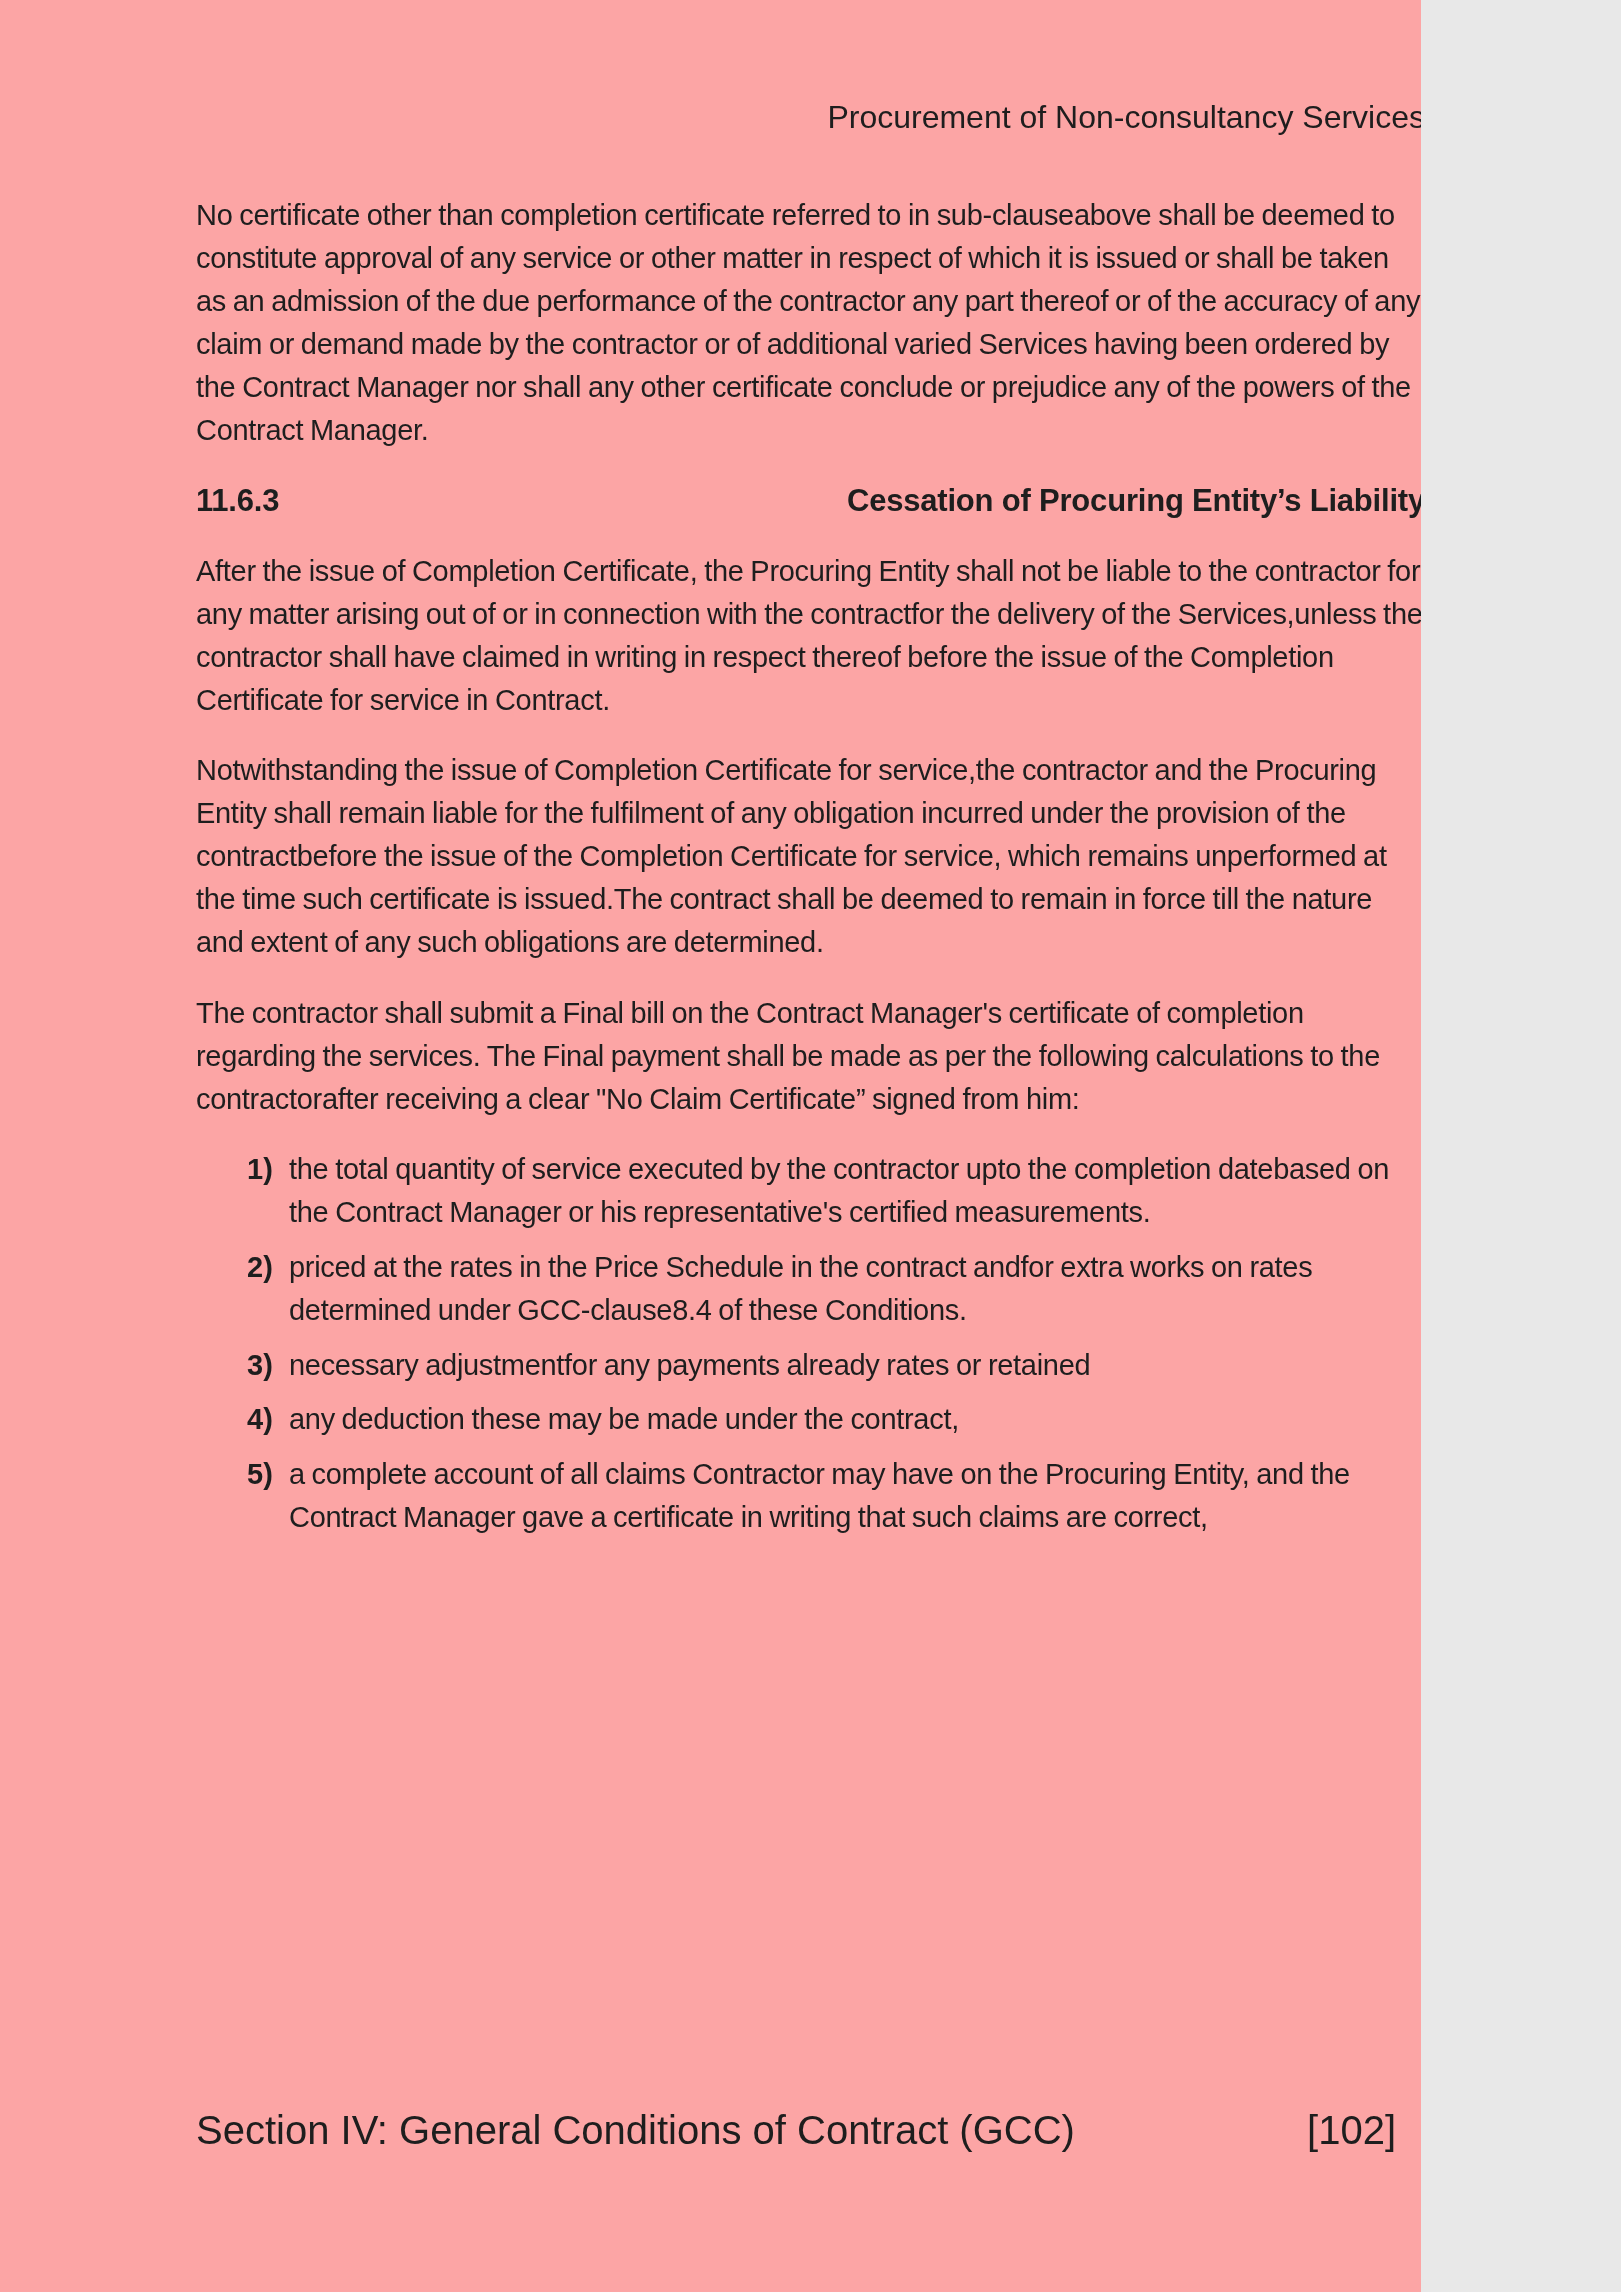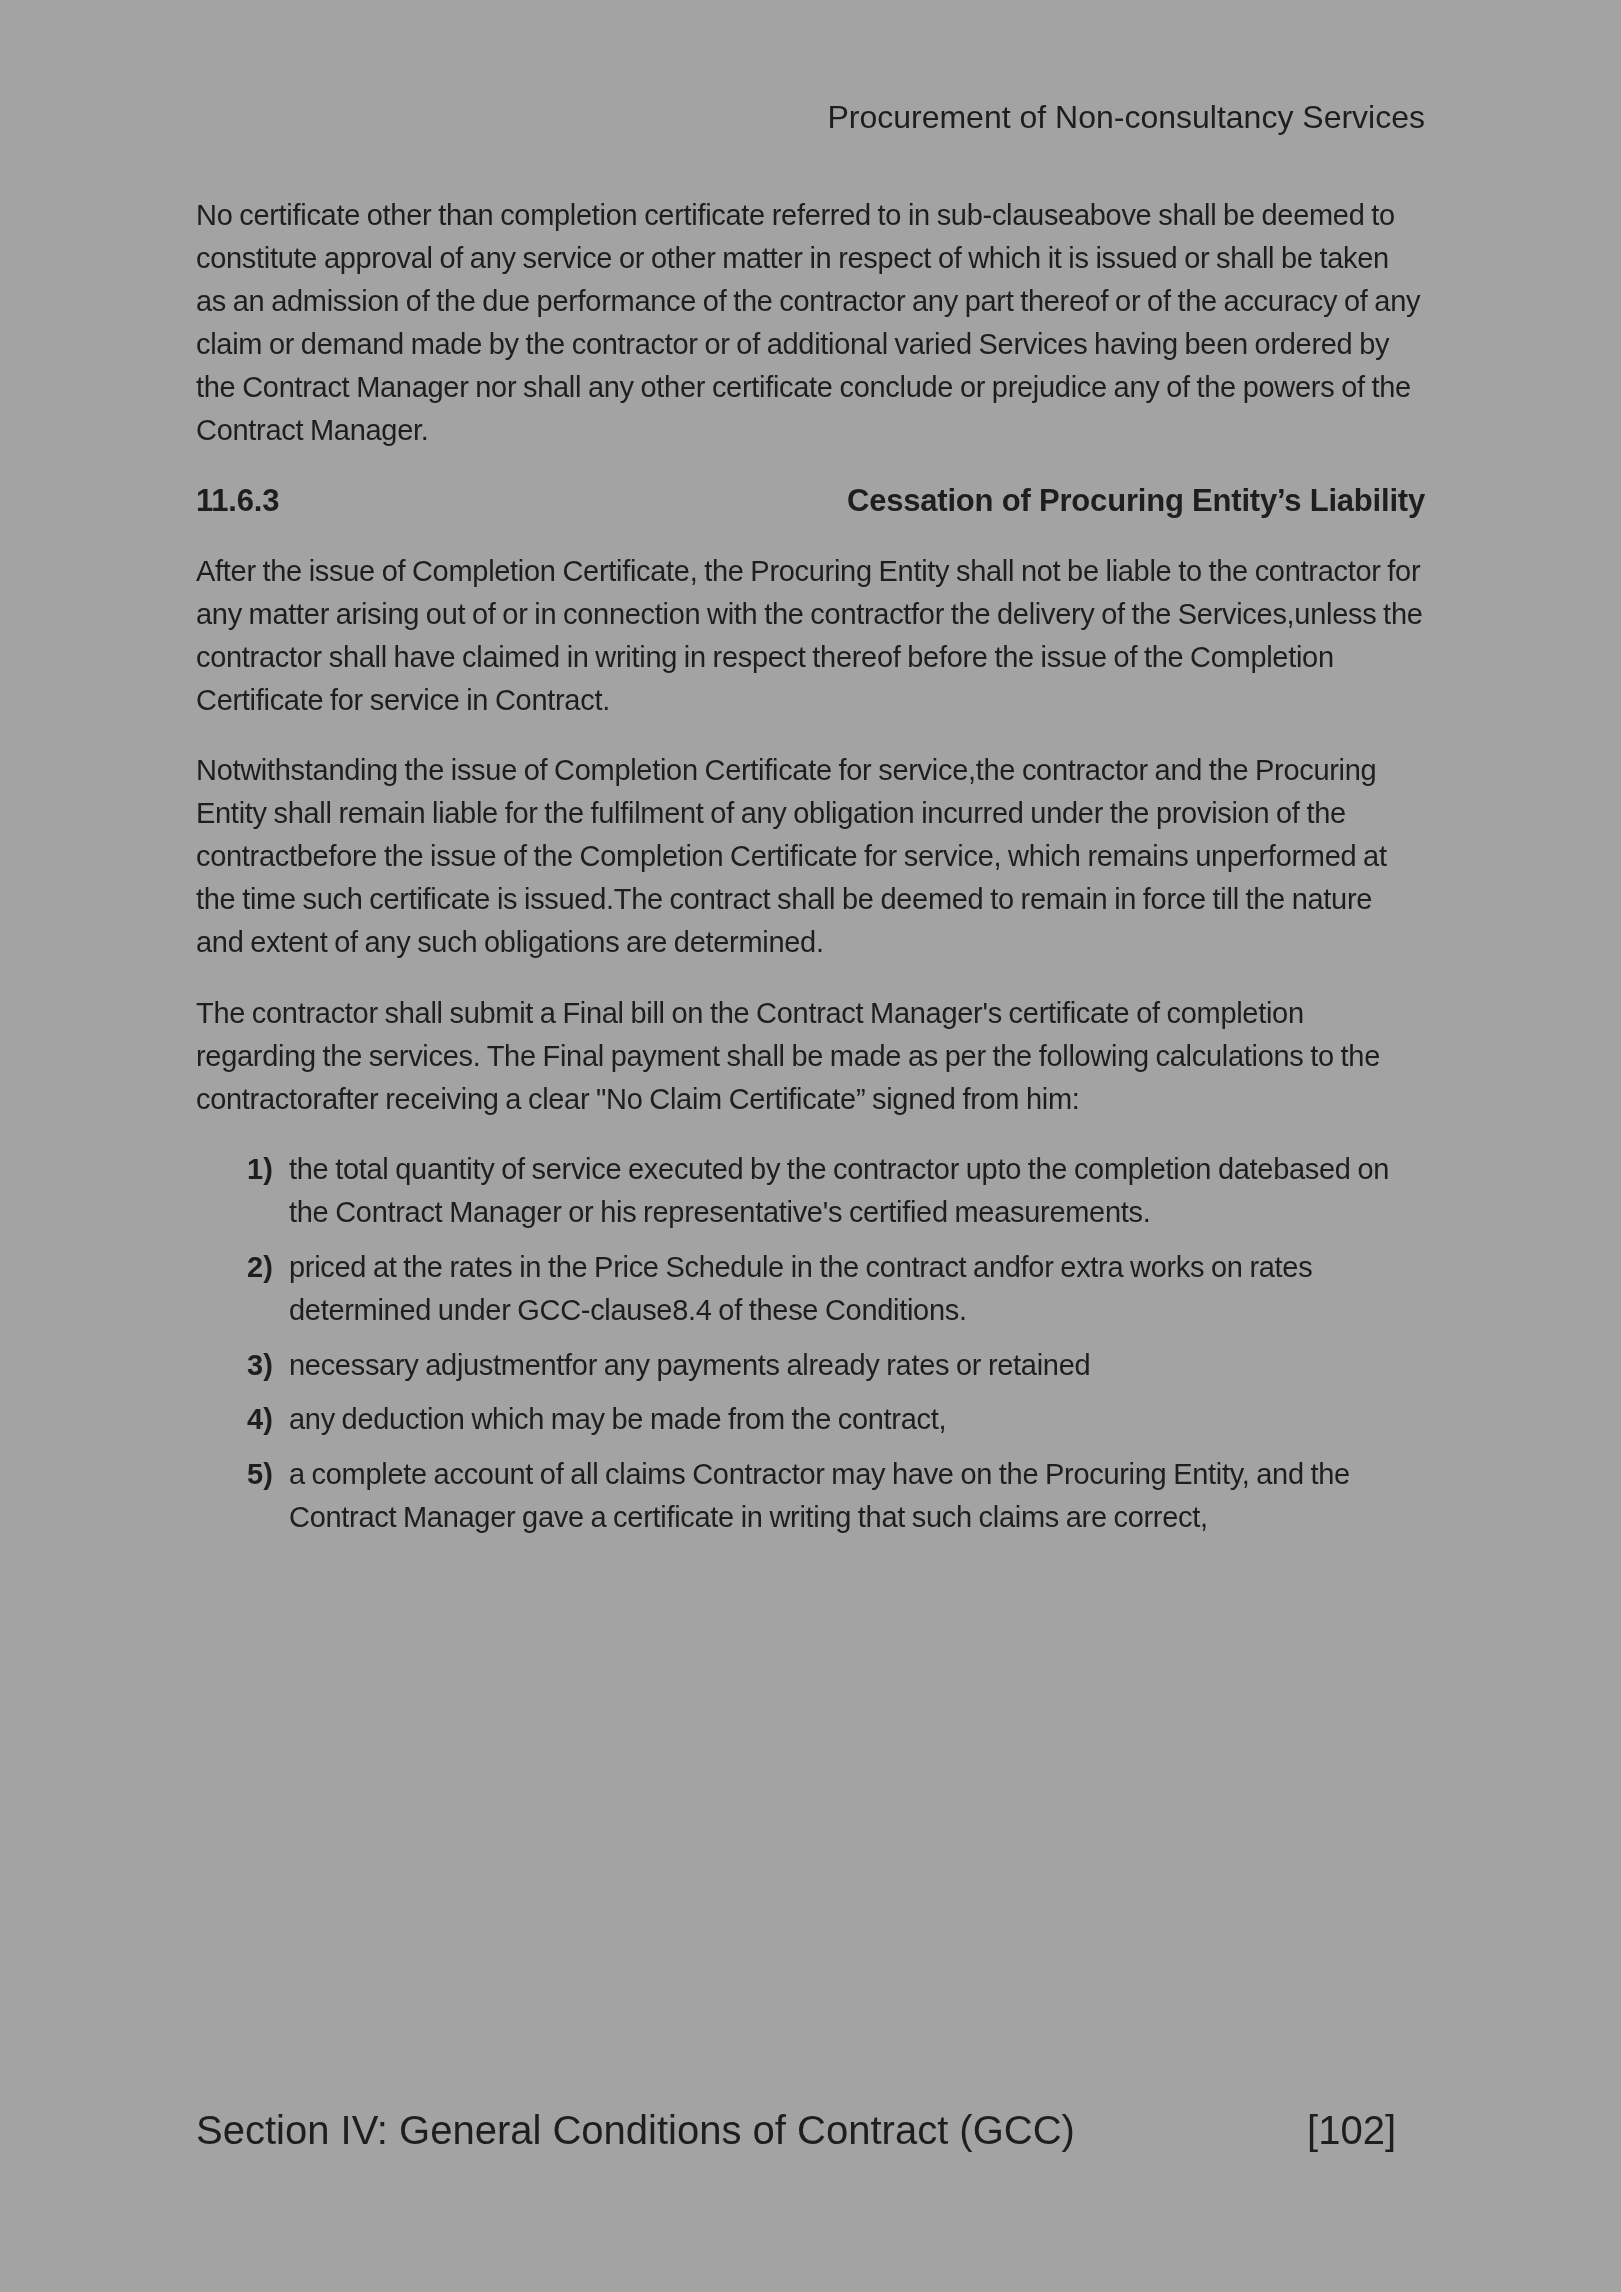--- a/index.html
+++ b/index.html
@@ -1,20 +1,20 @@
 <!DOCTYPE html>
 <html><head>
 <meta charset="utf-8">
 <style>
   html, body { margin: 0; padding: 0; background: #e8e8e8; }
   .page {
     position: relative;
-    width: 1621px;
+    width: 1421px;
     height: 2293px;
-    background: #a3a3a3;
+    background: #fca5a5;
     font-family: "Liberation Sans", sans-serif;
     color: #1e1e1e;
     overflow: hidden;
     text-decoration: underline;
   }
   .page-header {
     position: absolute;
     top: 98px;
     left: 196px;
     width: 1229px;
@@ -99,21 +99,21 @@
         <div class="list-item">
           <span class="li-num">2)</span>
           <span class="li-text">priced at the rates in the Price Schedule in the contract andfor extra works on rates determined under GCC-clause8.4 of these Conditions.</span>
         </div>
         <div class="list-item">
           <span class="li-num">3)</span>
           <span class="li-text">necessary adjustmentfor any payments already rates or retained</span>
         </div>
         <div class="list-item">
           <span class="li-num">4)</span>
-          <span class="li-text">any deduction which may be made from the contract,</span>
+          <span class="li-text">any deduction these may be made under the contract,</span>
         </div>
         <div class="list-item">
           <span class="li-num">5)</span>
           <span class="li-text">a complete account of all claims Contractor may have on the Procuring Entity, and the Contract Manager gave a certificate in writing that such claims are correct,</span>
         </div>
       </div>
     </div>
 
   </div>
 

